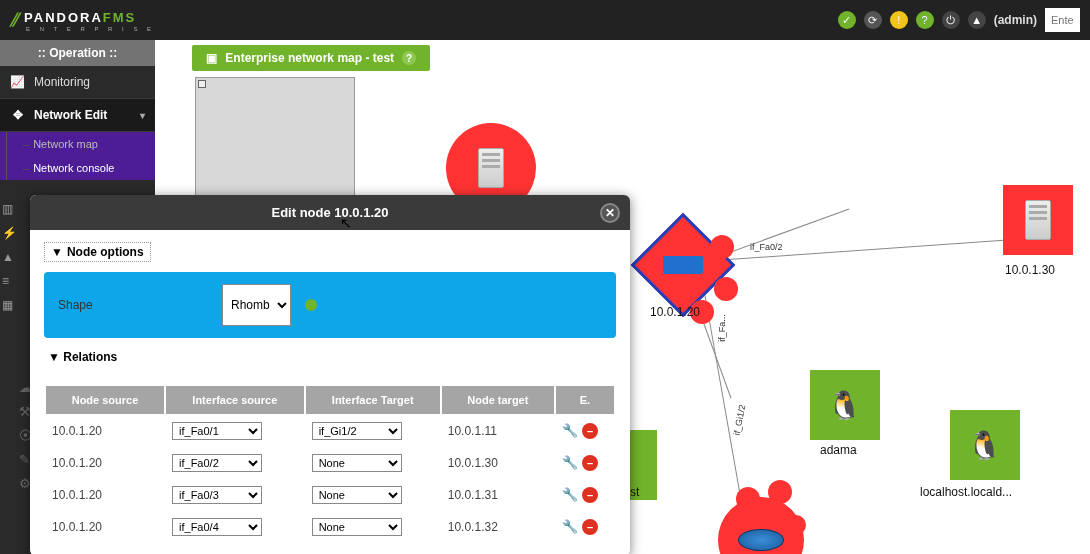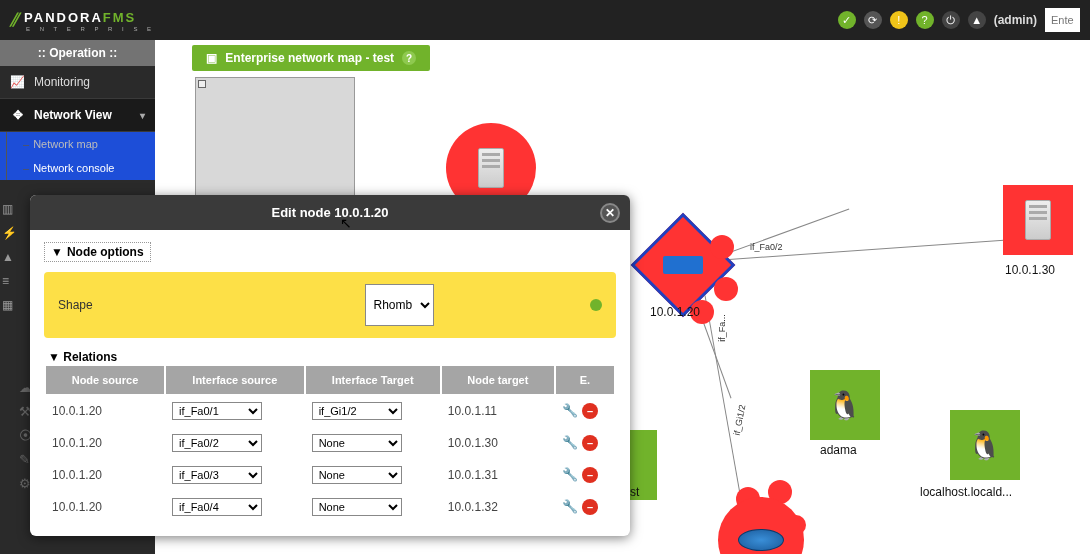--- a/index.html
+++ b/index.html
@@ -20,21 +20,21 @@
 .ic-dark { background: #444; }
 .admin-label { color: #ddd; font-size: 12px; font-weight: bold; }
 .search-box { background: #fff; border: none; height: 24px; width: 35px; padding: 0 6px; font-size: 11px; color: #999; }
 
 
 .sidebar { position: absolute; top: 40px; left: 0; width: 155px; background: #2a2a2a; height: 514px; }
 .op-header { background: #737373; color: #fff; text-align: center; font-size: 12px; font-weight: bold; padding: 6px 0; }
 .menu-item { display: flex; align-items: center; gap: 8px; padding: 8px 10px; color: #ddd; font-size: 12px; border-bottom: 1px solid #3a3a3a; cursor: pointer; }
 .menu-item.active { background: #1a1a1a; color: #fff; font-weight: bold; }
 .menu-item .micon { width: 16px; height: 16px; display:flex; align-items:center; justify-content:center; }
-.submenu { background: #1d4ed8; }
+.submenu { background: #4c1d95; }
 .sub-item { padding: 6px 10px 6px 16px; color: #bbb; font-size: 11px; cursor: pointer; border-left: 1px solid #555; margin-left: 6px; }
 .sub-item.active { color: #fff; font-weight: normal; }
 .sub-item::before { content:"–"; color:#555; margin-right:4px; }
 .chev { margin-left:auto; font-size:10px; color:#aaa;}
 
 
 .iconstrip { position: absolute; left: 0; top: 196px; width: 18px; background: #2a2a2a; display: flex; flex-direction: column; gap: 10px; padding: 6px 2px; align-items:center;}
 .iconstrip .sicon { width: 14px; height: 14px; color: #999; font-size: 12px; cursor: pointer; }
 .iconstrip2 { position:absolute; left:18px; top:380px; width:18px; display:flex; flex-direction:column; gap:8px; align-items:center; }
 .iconstrip2 .sicon { width:16px; height:16px; color:#666; font-size:13px; cursor:pointer; }
@@ -63,25 +63,25 @@
 .server-icon::after { content:""; position:absolute; left:3px; right:3px; top:4px; height:3px; background:#aaa; box-shadow: 0 6px 0 #aaa, 0 12px 0 #aaa; }
 .penguin { font-size:28px; }
 .router-icon { width:46px; height:22px; background: radial-gradient(ellipse at center,#3a8fd8,#1a5a9a); border-radius:50%; border:1px solid #0a3a6a; }
 
 
 .dialog { position: absolute; left: 30px; top: 195px; width: 600px; background: #fff; border-radius: 6px; box-shadow: 0 2px 12px rgba(0,0,0,0.5); }
 .dialog-header { background: #3a3a3a; color: #fff; text-align: center; padding: 10px; font-size: 13px; font-weight: bold; border-radius: 6px 6px 0 0; position: relative; }
 .dialog-close { position: absolute; right: 10px; top: 8px; width: 20px; height: 20px; border-radius: 50%; background: #555; color:#fff; display:flex; align-items:center; justify-content:center; font-size:12px; cursor:pointer; border:2px solid #888;}
 .dialog-body { padding: 12px 14px; }
 .section-title { font-size: 12px; font-weight: bold; display:inline-flex; align-items:center; gap:4px; border:1px dotted #999; padding:2px 6px; margin-bottom:10px;}
-.field-row { background:#fde047; border-radius:4px; padding: 12px 14px; display:flex; align-items:center; gap:14px; margin-bottom:12px;justify-content:space-between;}
+.field-row { background:#0ea5e9; border-radius:4px; padding: 12px 14px; display:flex; align-items:center; gap:14px; margin-bottom:12px;}
 .field-label { font-size:12px; color:#333; width:150px; }
 .shape-select { font-size:12px; padding:12px 4px; border:1px solid #888; background:#fff; }
 .stat-dot { width:12px; height:12px; border-radius:50%; background:#71b32b; display:inline-block;}
-.rel-title { font-size:12px; font-weight:bold; margin: 4px 0 0 4px; }
+.rel-title { font-size:12px; font-weight:bold; margin: 4px 0 20px 4px; }
 .rel-table { width: 100%; border-collapse: separate; border-spacing: 2px; }
 .rel-table th { background: #a5a5a5; color:#fff; font-size:11px; font-weight:bold; padding:8px 22px; }
 .rel-table td { font-size:12px; padding:6px; color:#444; }
 .rel-select { font-size:11px; border:1px solid #888; padding:1px 2px; width:90px; background:#fff; }
 .wrench { color:#999; font-size:13px; cursor:pointer; margin-right:4px;}
 .del-btn { display:inline-flex; width:16px; height:16px; border-radius:50%; background:#e03020; color:#fff; align-items:center; justify-content:center; font-size:11px; font-weight:bold; cursor:pointer;}
 .cursor-img { position:absolute; left:340px; top:215px; font-size:14px; color:#000; pointer-events:none;}
 </style>
 </head>
 <body>
@@ -107,21 +107,21 @@
 </div>
 
 <div class="sidebar">
   <div class="op-header">:: Operation ::</div>
   <div class="menu-item">
     <span class="micon">📈</span>
     <span>Monitoring</span>
   </div>
   <div class="menu-item active">
     <span class="micon">✥</span>
-    <span>Network View</span>
+    <span>Network Edit</span>
     <span class="chev">▾</span>
   </div>
   <div class="submenu">
     <div class="sub-item">Network map</div>
     <div class="sub-item active">Network console</div>
   </div>
 </div>
 
 <div class="iconstrip">
   <span class="sicon">▥</span>

